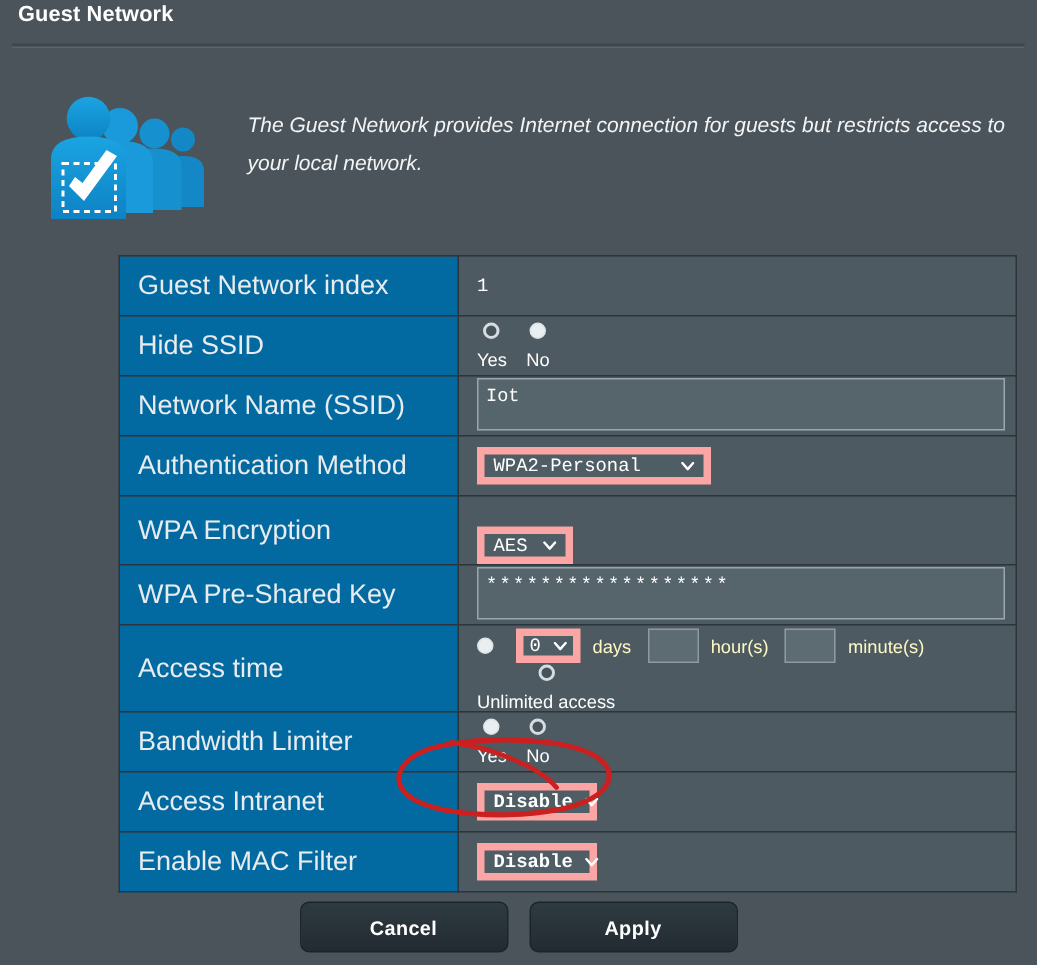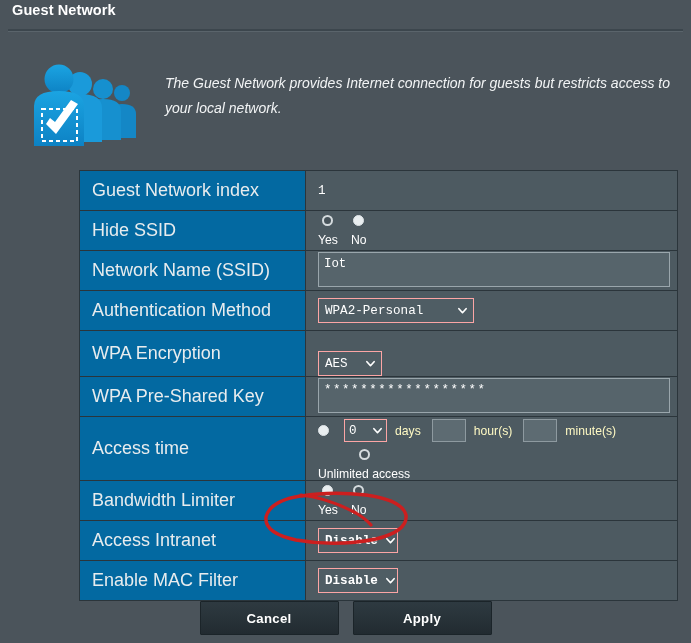--- a/index.html
+++ b/index.html
@@ -166,21 +166,21 @@
     background: #5d6b72;
     border: 1px solid #8e9aa0;
     vertical-align: middle;
   }
 
   
   .select-box {
     box-sizing: border-box;
     height: 25px;
     background: #4f5d64;
-    border: 1px solid #fca5a5;
+    border: 5px solid #fca5a5;
     color: #ffffff;
     font-family: "Liberation Mono", monospace;
     font-size: 12.6px;
     padding: 0 6px;
     display: inline-flex;
     align-items: center;
     justify-content: space-between;
     gap: 8px;
     vertical-align: middle;
   }
@@ -199,21 +199,21 @@
   
   .access-line1 {
     display: flex;
     align-items: center;
     gap: 6px;
     margin-top: 2px;
   }
   .access-line2 {
     display: flex;
     align-items: center;
-    margin-top: 7px;
+    margin-top: 1px;
     text-align: center;
   }
   .unit-label {
     font-size: 12.2px;
     color: #fef9c3;
     margin: 0 5px 0 2px;
   }
 
   
   .buttons {
@@ -223,21 +223,21 @@
     width: 691px;
     display: flex;
     justify-content: center;
     gap: 14px;
   }
   .btn {
     width: 139px;
     height: 34px;
     background: linear-gradient(#2e3a41, #222b31);
     border: 1px solid #1b2429;
-    border-radius: 1px;
+    border-radius: 6px;
     color: #ffffff;
     font-size: 13.2px;
     font-weight: bold;
     letter-spacing: 0.3px;
     cursor: pointer;
     font-family: "Liberation Sans", sans-serif;
   }
 
   
   .annotation {

